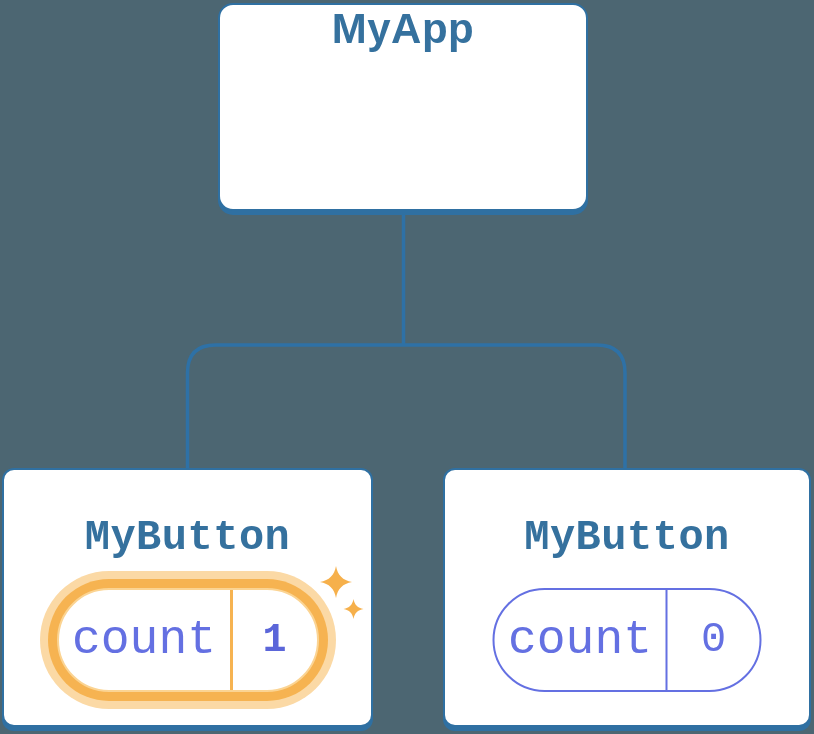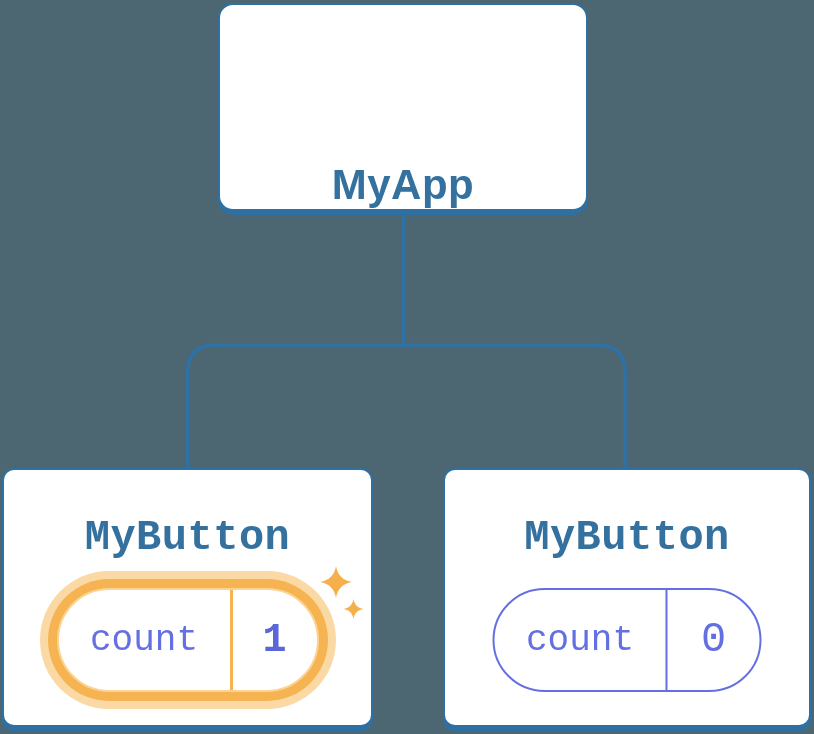--- a/index.html
+++ b/index.html
@@ -42,21 +42,21 @@
     position: absolute;
     background: var(--cardBg);
     border: 2px solid var(--cardBorder);
     box-shadow: 0 4px 0 0 var(--cardShadow);
   }
   .card.root {
     left: 218px; top: 3px;
     width: 370px; height: 208px;
     border-radius: 15px;
     display: flex;
-    align-items: flex-end;
+    align-items: flex-start;
     justify-content: center;
   }
   .card.child {
     top: 468px;
     width: 371px; height: 259px;
     border-radius: 12px;
     font-family: Liberation Mono, monospace;
   }
   .card.child.left  { left: 2px; }
   .card.child.right { left: 443px; width: 368px; }
@@ -102,21 +102,21 @@
   }
   .pill-value-cell {
     display: flex;
     align-items: center;
     justify-content: center;
   }
   .pill.highlighted .pill-value-cell { width: 87px; border-left: 3px solid var(--orange); }
   .pill.normal      .pill-value-cell { width: 94px; border-left: 2px solid var(--purple); }
   .pill-label {
     color: var(--purple);
-    font-size: 36px;
+    font-size: 48px;
     font-weight: 400;
   }
   .pill-value {
     color: var(--purple);
     font-size: 42px;
     font-weight: 400;
   }
   .pill.highlighted .pill-value {
     color: var(--valueBold);
     font-size: 40px;

